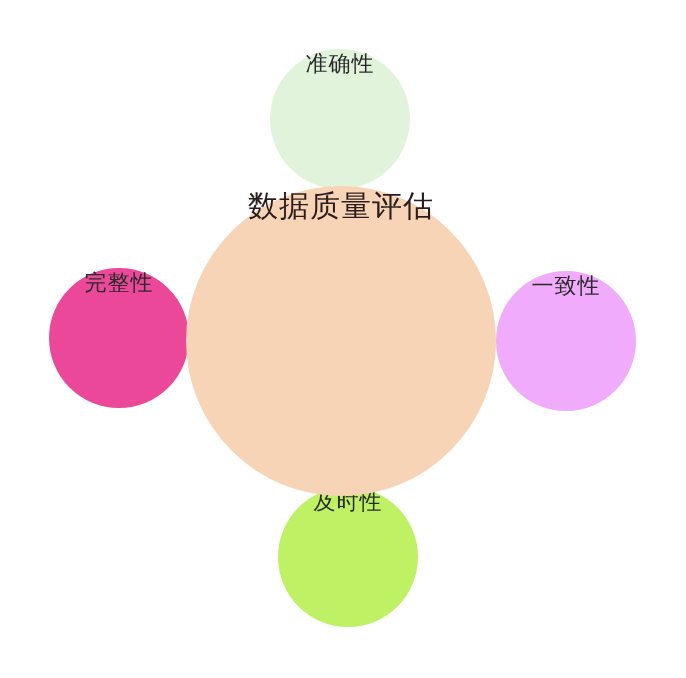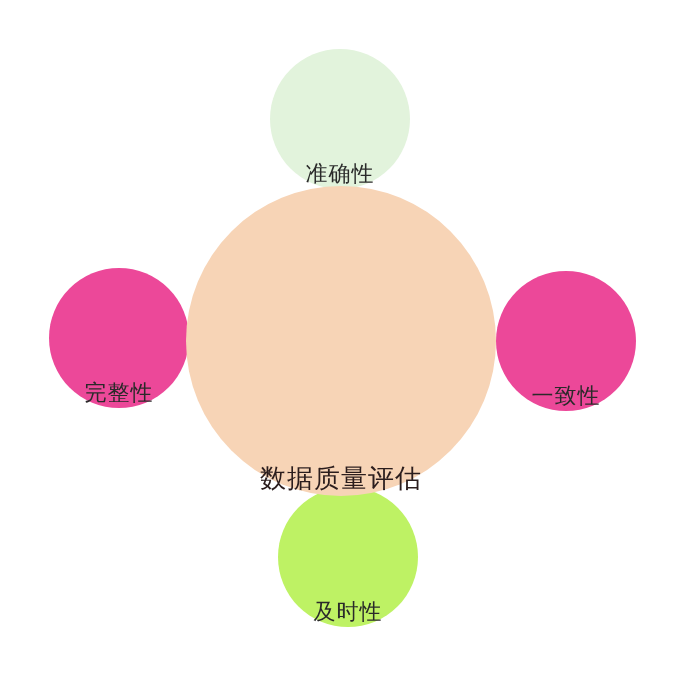--- a/index.html
+++ b/index.html
@@ -7,41 +7,41 @@
       width: 686px; height: 678px;
       background: #ffffff;
       position: relative;
       overflow: hidden;
       font-family: "DejaVu Sans", "Liberation Sans", sans-serif;
     }
     .circle {
       position: absolute;
       border-radius: 50%;
       display: flex;
-      align-items: flex-end;
+      align-items: flex-start;
       justify-content: center;
       color: #2a2a2a;
       box-sizing: border-box;
     }
     .circle span { white-space: nowrap; }
     .small span { font-size: 22px; letter-spacing: 1px; }
-    .center span { font-size: 26px; letter-spacing: 1px; color: #2b1d1d; }
+    .center span { font-size: 30px; letter-spacing: 1px; color: #2b1d1d; }
   </style>
 </head>
 <body>
 
 <div class="circle small" style="left:270px; top:49px; width:140px; height:140px; background:#e2f3dc;">
   <span>准确性</span>
 </div>
 
 <div class="circle small" style="left:49px; top:268px; width:140px; height:140px; background:#ec4899;">
   <span>完整性</span>
 </div>
 
-<div class="circle small" style="left:496px; top:271px; width:140px; height:140px; background:#ec4899;">
+<div class="circle small" style="left:496px; top:271px; width:140px; height:140px; background:#f0abfc;">
   <span>一致性</span>
 </div>
 
 <div class="circle small" style="left:278px; top:487px; width:140px; height:140px; background:#bef264;">
   <span>及时性</span>
 </div>
 
 <div class="circle center" style="left:186px; top:186px; width:310px; height:310px; background:#f7d4b6;">
   <span>数据质量评估</span>
 </div>

